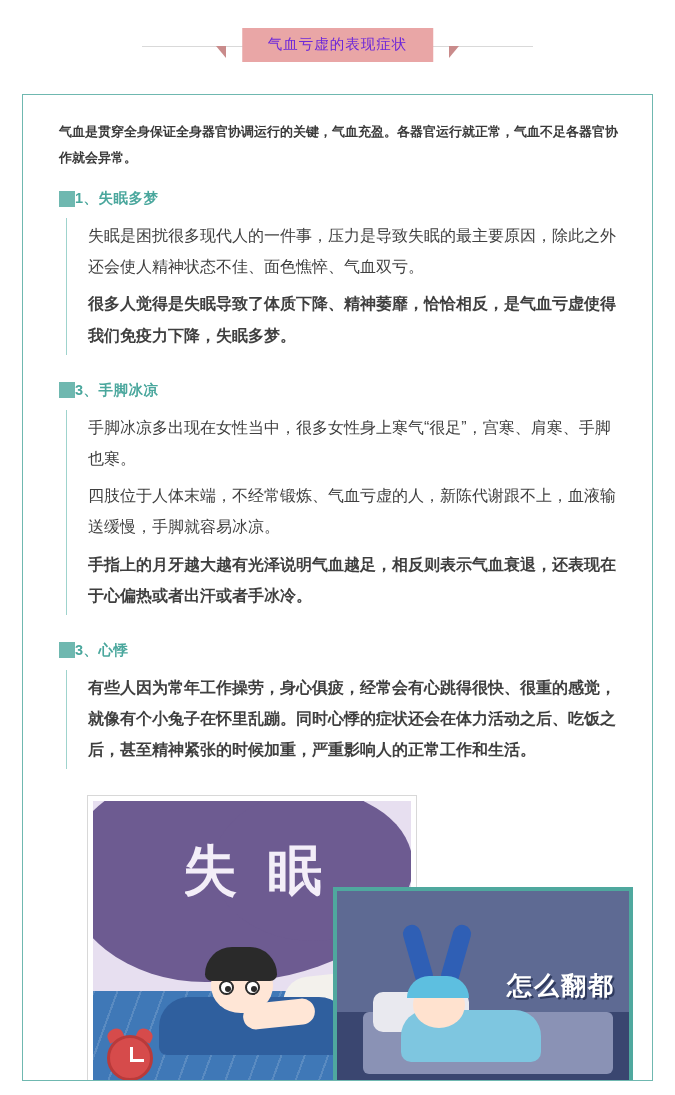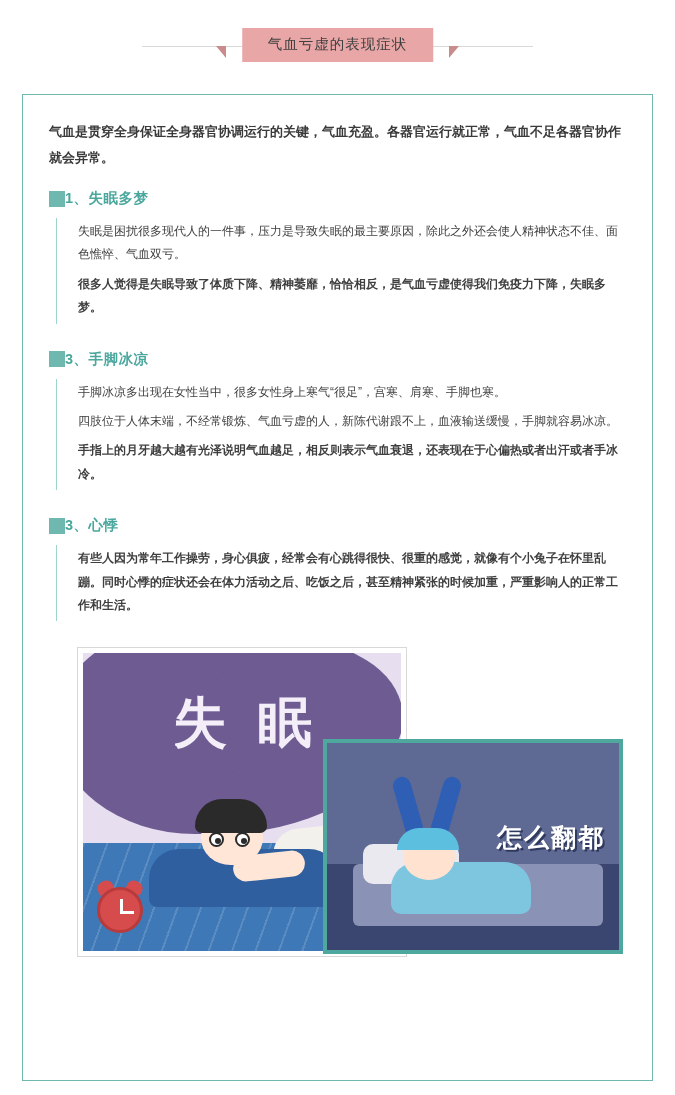--- a/index.html
+++ b/index.html
@@ -21,21 +21,21 @@
   .header {
     position: relative;
     height: 78px;
   }
   .header-ribbon {
     position: absolute;
     left: 50%;
     transform: translateX(-50%);
     top: 28px;
     background: #e9a6a6;
-    color: #404040;
+    color: #6d28d9;
     font-size: 14.5px;
     letter-spacing: 1px;
     padding: 7px 26px 8px 26px;
     white-space: nowrap;
     z-index: 3;
   }
   .header-line {
     position: absolute;
     top: 46px;
     left: 142px;
@@ -63,21 +63,21 @@
 
   
   .card {
     position: absolute;
     left: 22px;
     right: 22px;
     top: 94px;
     bottom: 14px;
     border: 1px solid #6fb8b0;
     background: #ffffff;
-    padding: 24px 26px 10px 26px;
+    padding: 24px 26px 10px 36px;
     overflow: hidden;
   }
 
   .intro {
     font-size: 13px;
     line-height: 2.0;
     color: #3a3a3a;
     font-weight: bold;
     margin: 0 0 18px 0;
   }
@@ -104,21 +104,21 @@
     color: #4aa79d;
     letter-spacing: 0.5px;
   }
   .sec-body {
     margin-left: 7px;
     border-left: 1px solid #9fd3cd;
     padding: 2px 0 4px 21px;
   }
   .sec-body p {
     margin: 0 0 6px 0;
-    font-size: 12px;
+    font-size: 16px;
     line-height: 1.95;
     color: #3f3f3f;
   }
   .sec-body p:last-child { margin-bottom: 0; font-weight: bold; }
 
   
   .figures {
     position: relative;
     margin: 8px 0 0 28px;
     height: 320px;

